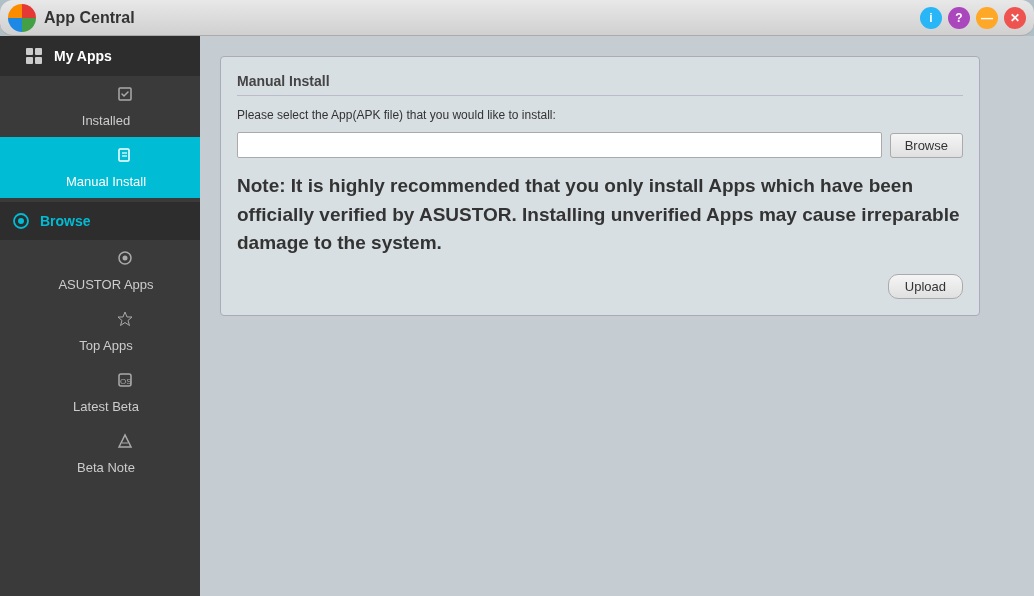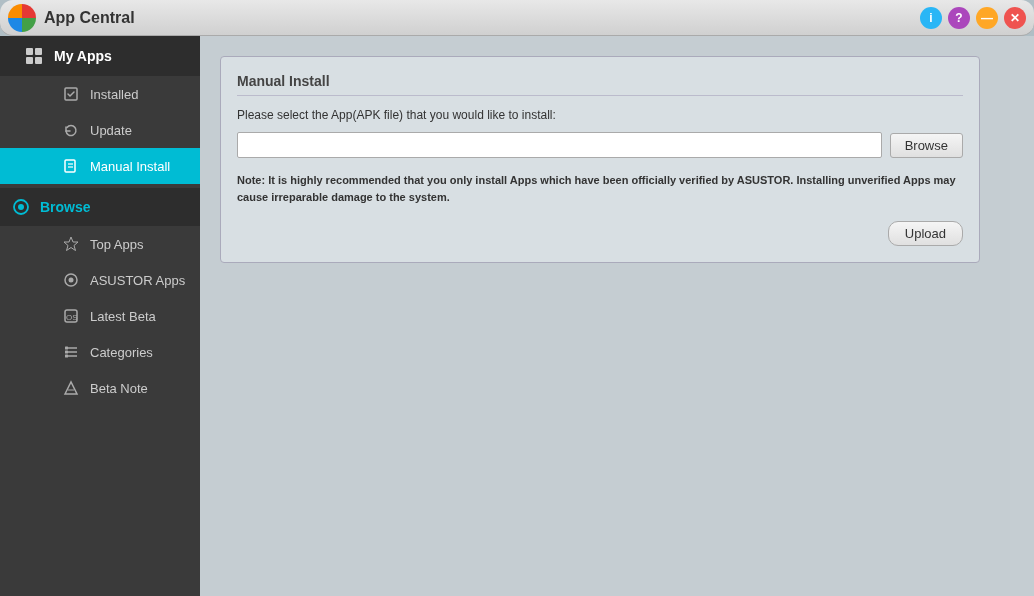--- a/index.html
+++ b/index.html
@@ -41,21 +41,21 @@
     .sidebar-section-header {
       display: flex; align-items: center; gap: 10px;
       padding: 10px 24px; color: #fff; font-size: 14px; font-weight: bold;
       background: #2d2d2d;
     }
     .sidebar-section-header .section-icon {
       width: 20px; height: 20px; display: flex; align-items: center; justify-content: center;
     }
     .sidebar-item {
       display: flex; align-items: center; gap: 10px;
-      padding: 9px 12px 9px 24px; color: #ccc; cursor: pointer; font-size: 13px;
+      padding: 9px 12px 9px 24px; color: #ccc; cursor: pointer; font-size: 13px; flex-direction: column;
     }
     .sidebar-item.active { background: #00bcd4; color: #fff; }
     .sidebar-item .item-icon {
       width: 18px; height: 18px; display: flex; align-items: center; justify-content: center;
       font-size: 14px;
       margin-left: 38px;
     }
 
     
     .browse-header {
@@ -86,21 +86,21 @@
     }
     #file-path-input {
       flex: 1; height: 26px; border: 1px solid #aaa; background: white;
       padding: 2px 6px; font-size: 13px; border-radius: 2px;
     }
     .browse-btn {
       padding: 4px 14px; background: linear-gradient(to bottom, #f5f5f5, #e0e0e0);
       border: 1px solid #aaa; border-radius: 3px; cursor: pointer; font-size: 13px; color: #333;
     }
     #warning-text {
-      font-size: 11px; font-weight: bold; color: #333; line-height: 1.5;
+      font-size: 19px; font-weight: bold; color: #333; line-height: 1.5;
     }
     #upload-row {
       display: flex; justify-content: flex-end; margin-top: 16px;
     }
     .upload-btn {
       padding: 4px 16px; background: linear-gradient(to bottom, #f5f5f5, #e0e0e0);
       border: 1px solid #aaa; border-radius: 10px; cursor: pointer; font-size: 13px; color: #333;
     }
 
     
@@ -141,29 +141,20 @@
     <div class="sidebar-item">
       <div class="item-icon">
         <svg width="16" height="16" viewBox="0 0 16 16" fill="none">
           <rect x="2" y="2" width="12" height="12" rx="1" stroke="#aaa" stroke-width="1.5" fill="none"></rect>
           <path d="M5 8l2 2 4-4" stroke="#aaa" stroke-width="1.5" stroke-linecap="round"></path>
         </svg>
       </div>
       <span>Installed</span>
     </div>
 
-    <div class="sidebar-item">
-      <div class="item-icon">
-        <svg width="16" height="16" viewBox="0 0 16 16" fill="none">
-          <path d="M3 9a5 5 0 1 0 1-3.5" stroke="#aaa" stroke-width="1.5" stroke-linecap="round" fill="none"></path>
-          <path d="M3 5v4H7" stroke="#aaa" stroke-width="1.5" stroke-linecap="round" fill="none"></path>
-        </svg>
-      </div>
-      <span>Update</span>
-    </div>
 
     <div class="sidebar-item active">
       <div class="item-icon">
         <svg width="16" height="16" viewBox="0 0 16 16" fill="none">
           <rect x="2" y="2" width="10" height="12" rx="1" stroke="white" stroke-width="1.5" fill="none"></rect>
           <line x1="5" y1="6" x2="10" y2="6" stroke="white" stroke-width="1.2"></line>
           <line x1="5" y1="9" x2="10" y2="9" stroke="white" stroke-width="1.2"></line>
         </svg>
       </div>
       <span>Manual Install</span>
@@ -177,59 +168,46 @@
           <circle cx="9" cy="9" r="3" fill="#00bcd4"></circle>
         </svg>
       </div>
       <span>Browse</span>
     </div>
 
 
     <div class="sidebar-item">
       <div class="item-icon">
         <svg width="16" height="16" viewBox="0 0 16 16" fill="none">
-          <polygon points="8,1 10,6 15,6 11,9.5 12.5,14.5 8,11.5 3.5,14.5 5,9.5 1,6 6,6" stroke="#aaa" stroke-width="1" fill="none"></polygon>
-        </svg>
-      </div>
-      <span>Top Apps</span>
-    </div>
-
-    <div class="sidebar-item">
-      <div class="item-icon">
-        <svg width="16" height="16" viewBox="0 0 16 16" fill="none">
           <circle cx="8" cy="8" r="6" stroke="#aaa" stroke-width="1.5" fill="none"></circle>
           <circle cx="8" cy="8" r="2.5" fill="#aaa"></circle>
         </svg>
       </div>
       <span>ASUSTOR Apps</span>
     </div>
 
     <div class="sidebar-item">
       <div class="item-icon">
         <svg width="16" height="16" viewBox="0 0 16 16" fill="none">
+          <polygon points="8,1 10,6 15,6 11,9.5 12.5,14.5 8,11.5 3.5,14.5 5,9.5 1,6 6,6" stroke="#aaa" stroke-width="1" fill="none"></polygon>
+        </svg>
+      </div>
+      <span>Top Apps</span>
+    </div>
+
+    <div class="sidebar-item">
+      <div class="item-icon">
+        <svg width="16" height="16" viewBox="0 0 16 16" fill="none">
           <rect x="2" y="2" width="12" height="12" rx="2" stroke="#aaa" stroke-width="1.5" fill="none"></rect>
           <text x="3" y="12" font-size="8" fill="#aaa">OS</text>
         </svg>
       </div>
       <span>Latest Beta</span>
     </div>
 
-    <div class="sidebar-item">
-      <div class="item-icon">
-        <svg width="16" height="16" viewBox="0 0 16 16" fill="none">
-          <line x1="2" y1="4" x2="14" y2="4" stroke="#aaa" stroke-width="1.5"></line>
-          <line x1="2" y1="8" x2="14" y2="8" stroke="#aaa" stroke-width="1.5"></line>
-          <line x1="2" y1="12" x2="14" y2="12" stroke="#aaa" stroke-width="1.5"></line>
-          <rect x="2" y="2.5" width="3" height="3" rx="0.5" fill="#aaa"></rect>
-          <rect x="2" y="6.5" width="3" height="3" rx="0.5" fill="#aaa"></rect>
-          <rect x="2" y="10.5" width="3" height="3" rx="0.5" fill="#aaa"></rect>
-        </svg>
-      </div>
-      <span>Categories</span>
-    </div>
 
     <div class="sidebar-item">
       <div class="item-icon">
         <svg width="16" height="16" viewBox="0 0 16 16" fill="none">
           <polygon points="2,14 8,2 14,14" stroke="#aaa" stroke-width="1.5" fill="none"></polygon>
           <line x1="5" y1="10" x2="11" y2="10" stroke="#aaa" stroke-width="1"></line>
         </svg>
       </div>
       <span>Beta Note</span>
     </div>

